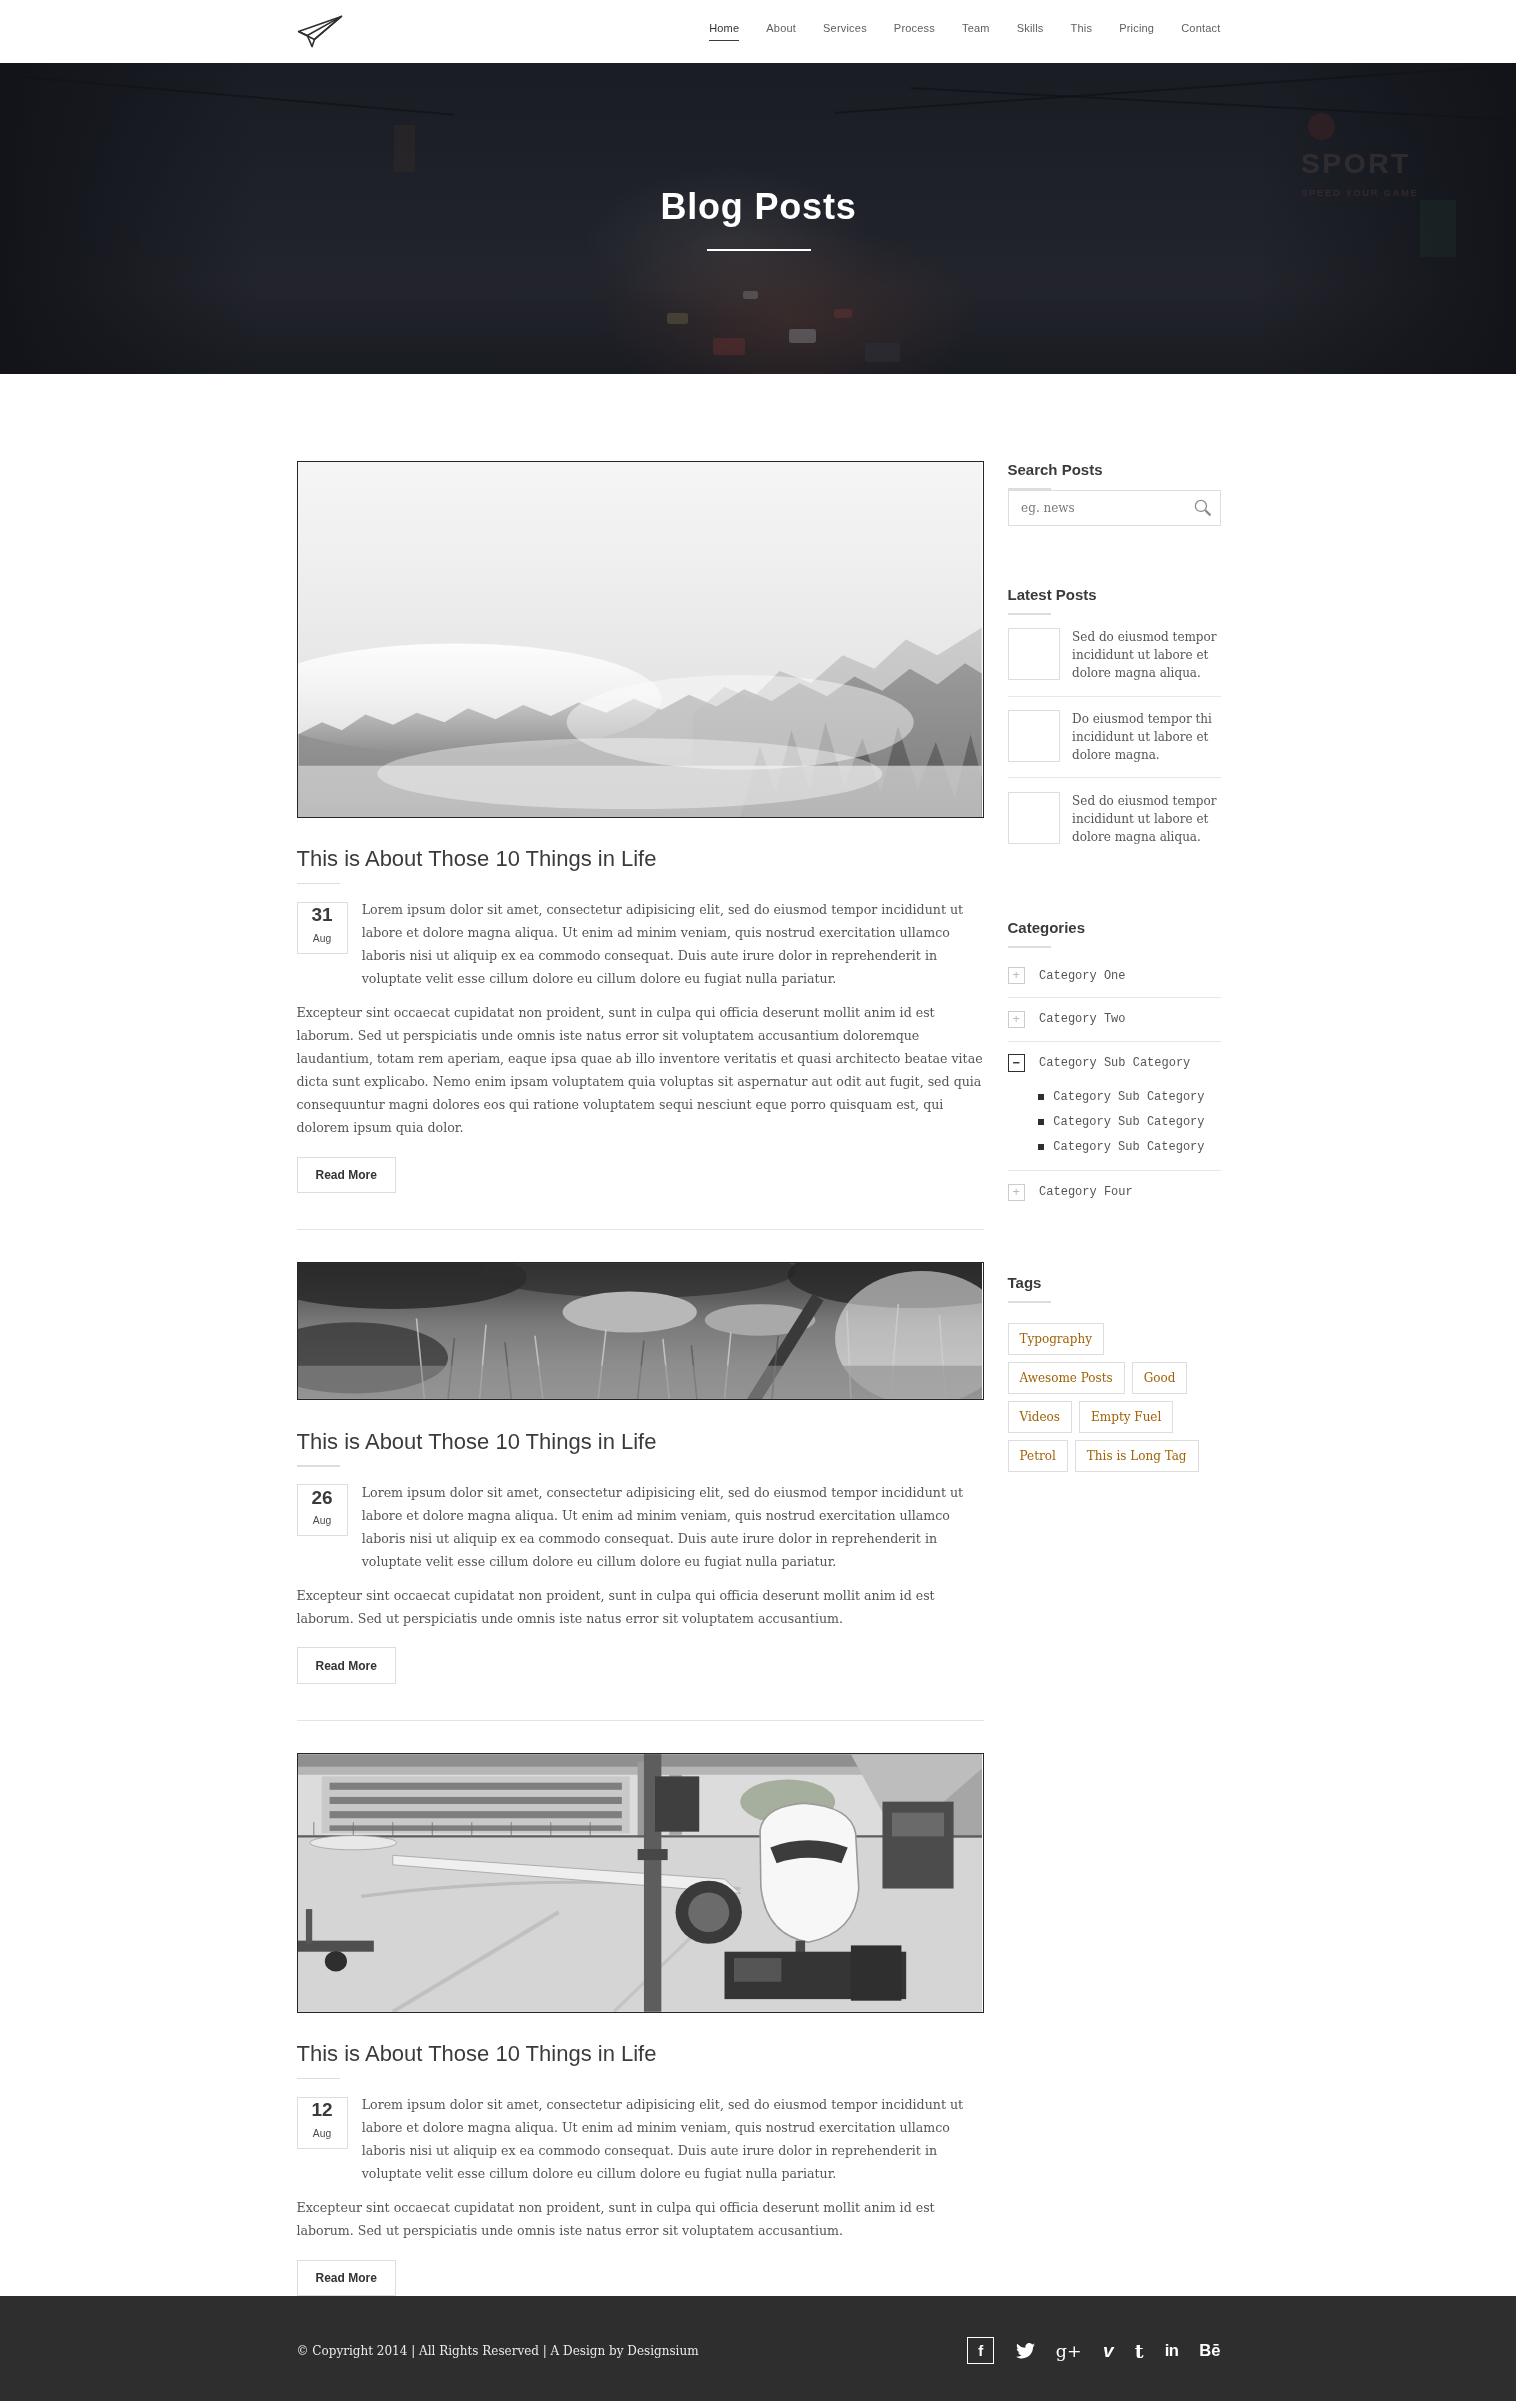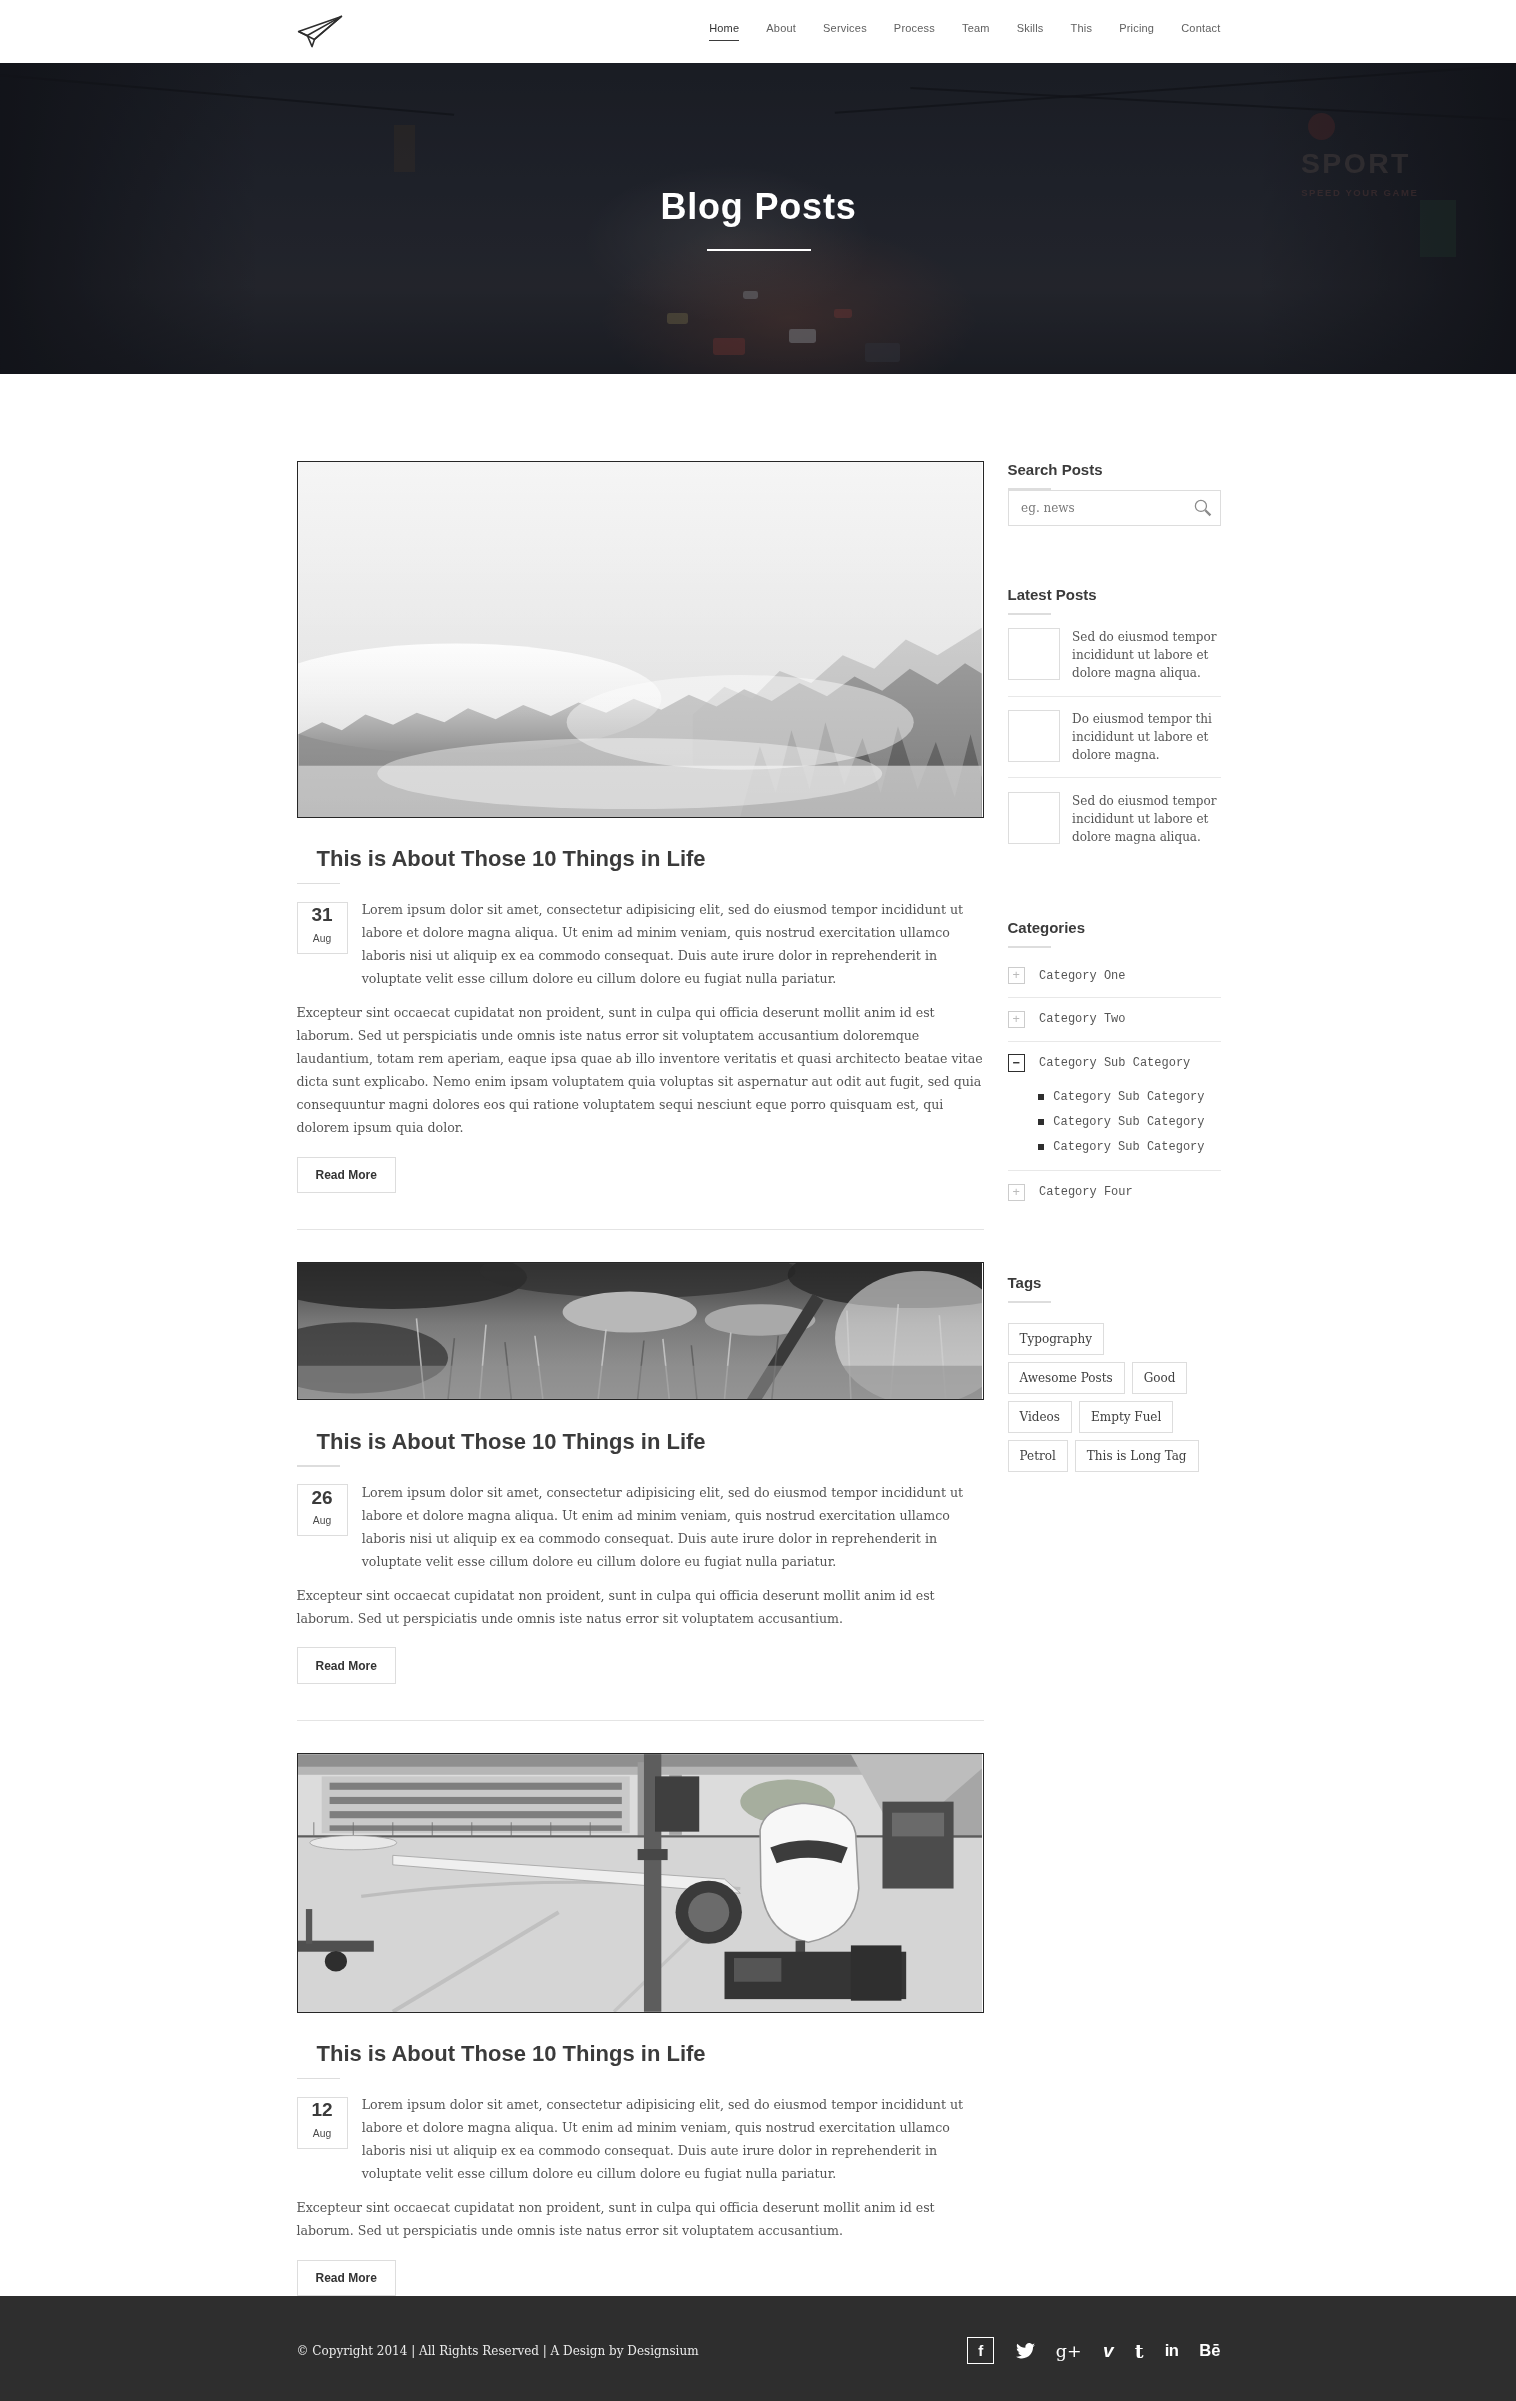--- a/index.html
+++ b/index.html
@@ -36,21 +36,21 @@
   .hero-underline { width:104px; height:1.6px; background:#fff; margin-top:20.5px; }
 
   
   .content { display:flex; gap:24px; padding-top:87px; align-items:flex-start; }
   .posts-col { width:687px; }
   .sidebar { width:213px; }
 
   
   .post-image { width:687px; border:1.6px solid #262626; line-height:0; cursor:pointer; }
   .post-image svg { display:block; }
-  .post-title { margin-top:28.4px; font-size:22px; font-weight:bold; color:#3b3b3b; cursor:pointer;margin-left:20px; }
+  .post-title { margin-top:28.4px; font-size:22px; font-weight:normal; color:#3b3b3b; cursor:pointer; }
   .title-underline { width:43px; height:1.6px; background:#ddd; margin-top:10.3px; }
   .post-body { margin-top:14.2px; font-family:"DejaVu Serif", serif; color:#555; font-size:12.6px; line-height:23px; }
   .date-box { float:left; width:51px; height:52px; border:0.8px solid #ddd; background:#fff;
     display:flex; flex-direction:column; align-items:center; justify-content:center; margin:3.2px 14.2px 19px 0;
     font-family:"Liberation Sans", sans-serif; }
   .date-box .day { font-size:19px; font-weight:bold; color:#3b3b3b; line-height:19px; }
   .date-box .month { font-size:10.3px; color:#4a4a4a; margin-top:2.4px; }
   .post-body p.p2 { margin-top:11px; clear:left; }
   .read-more { display:inline-block; margin-top:17.4px; background:#fff; border:0.8px solid #ddd; padding:10.3px 18px;
     font-family:"Liberation Sans", sans-serif; font-size:12px; font-weight:bold; color:#333; cursor:pointer; }
@@ -78,21 +78,21 @@
   .cat-row:last-child { border-bottom:none; }
   .toggle { width:17.4px; height:17.4px; border:0.8px solid #ccc; color:#bbb; display:flex; align-items:center; justify-content:center;
     font-size:12.6px; line-height:1; flex:none; background:#fff; }
   .toggle.open { border:1.6px solid #2e2e2e; color:#2e2e2e; font-weight:bold; }
   .cat-label { font-family:Liberation Mono, monospace; font-size:12px; color:#555; }
   .sub-list { padding:0 0 11px 30px; border-bottom:0.8px solid #e8e8e8; }
   .sub-item { display:flex; align-items:center; gap:9.5px; padding:5.5px 0; cursor:pointer; }
   .bullet { width:6.3px; height:6.3px; background:#2e2e2e; flex:none; }
 
   .tags-wrap { margin-top:20.5px; display:flex; flex-wrap:wrap; gap:7.1px; }
-  .tag { border:0.8px solid #ddd; padding:8px 11px; font-family:"DejaVu Serif", serif; font-size:12px; color:#404040;
+  .tag { border:0.8px solid #ddd; padding:8px 11px; font-family:"DejaVu Serif", serif; font-size:12px; color:#a16207;
     background:#fff; cursor:pointer; }
 
   
   footer.site-footer { margin-top:auto; background:#2e2e2e; height:109px; }
   .footer-inner { height:100%; display:flex; align-items:center; justify-content:space-between; }
   .copyright { font-family:"DejaVu Serif", serif; font-size:12px; color:#eaeaea; }
   .social { display:flex; align-items:center; gap:21.3px; }
   .social-icon { color:#fff; cursor:pointer; display:flex; align-items:center; justify-content:center; }
   .icon-facebook { width:27px; height:27px; border:1.6px solid #fff; font-size:15px; font-weight:bold; }
   .icon-gplus { font-family:"DejaVu Serif", serif; font-size:17.4px; }

